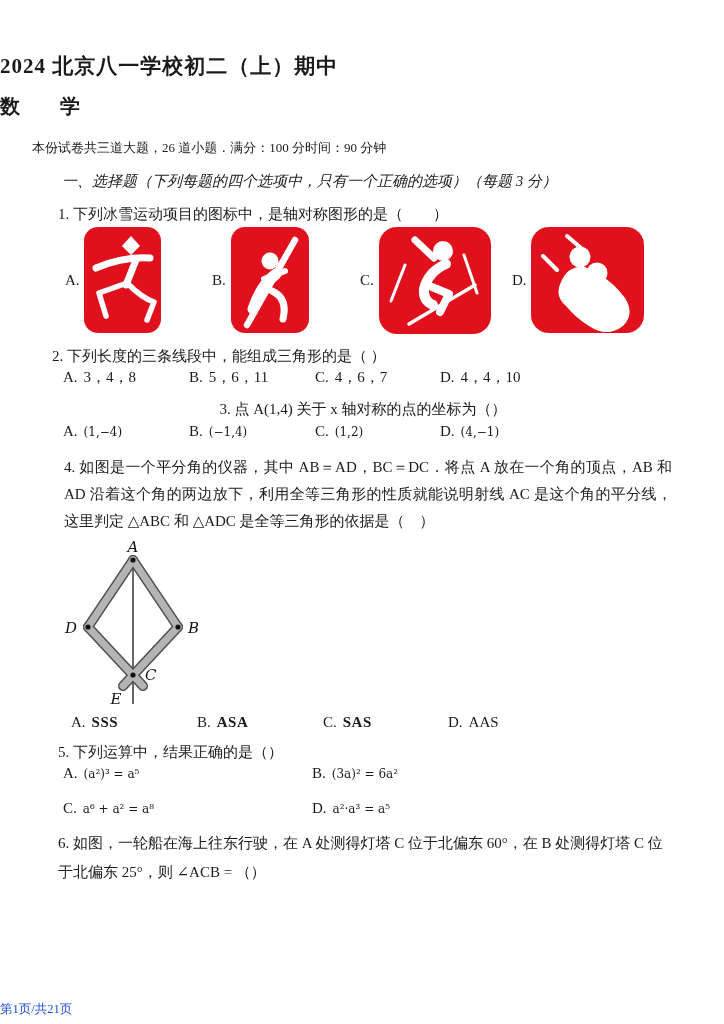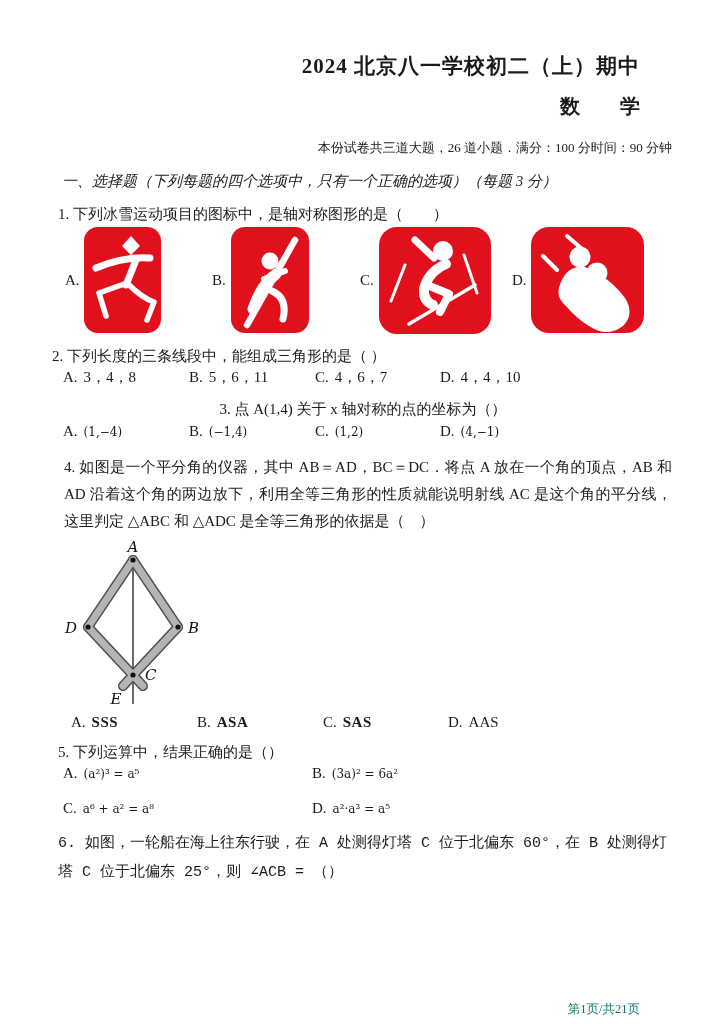--- a/index.html
+++ b/index.html
@@ -1,40 +1,40 @@
 <!DOCTYPE html>
 <html><head>
 <meta charset="utf-8">
 <style>
   html,body{margin:0;padding:0;background:#ffffff;}
   .page{
     position:relative;width:724px;height:1024px;background:#ffffff;overflow:hidden;
     font-family:"Liberation Serif","DejaVu Serif",serif;color:#1b1b1b;
   }
   .abs{position:absolute;}
-  .center{left:0;width:624px;text-align:right;padding-left:16px;}
+  .center{left:0;width:624px;text-align:left;}
   .title{font-size:21px;font-weight:bold;letter-spacing:1px;}
   .subject{font-size:20px;font-weight:bold;}
   .info{font-size:13px;margin-left:32px;}
   .heading{font-size:15px;font-style:italic;}
   .qtext{font-size:15px;line-height:27px;}
   .optrow{display:grid;font-size:15px;align-items:baseline;}
   .cols4{grid-template-columns:126px 126px 125px auto;}
   .cols4-wide{grid-template-columns:147px 148px 152px auto;}
   .cols2{grid-template-columns:249px auto;}
   .opt{white-space:nowrap;}
   .opt .letter{margin-right:6px;}
   .mathv{font-family:"DejaVu Serif",serif;font-size:12px;text-align:right;}
   .boldv{font-weight:bold;letter-spacing:0.5px;}
   .iconrow{display:grid;align-items:center;}
   .iconcell{display:flex;align-items:center;}
   .iconcell .letter{font-size:15px;width:15px;margin-right:4px;}
   .pictogram{display:block;}
   .pictogram .fg{stroke:#ffffff;fill:none;stroke-linecap:round;stroke-linejoin:round;}
-  .footer{font-size:12.5px;color:#0f766e;}
+  .footer{font-size:12.5px;color:#1d4ed8;}
   .fig-label{font-family:"DejaVu Serif",serif;font-style:italic;font-size:15px;fill:#111;}
 </style>
 </head>
 <body>
 
 <div class="page">
 
   <div class="abs center title" style="top:52px;">2024 北京八一学校初二（上）期中</div>
   <div class="abs center subject" style="top:93px;">数　　学</div>
   <div class="abs center info" style="top:139px;">本份试卷共三道大题，26 道小题．满分：100 分时间：90 分钟</div>
@@ -187,17 +187,17 @@
   </div>
   <div class="abs optrow cols2" style="left:63px;top:800px;width:600px;">
     <div class="opt">
       <span class="letter">C.</span><span class="mathv">a⁶ + a² = a⁸</span>
     </div>
     <div class="opt">
       <span class="letter">D.</span><span class="mathv">a²·a³ = a⁵</span>
     </div>
   </div>
 
-  <div class="abs qtext" style="left:58px;top:829px;width:610px;line-height:29px;font-family:Liberation Mono, monospace;">6. 如图，一轮船在海上往东行驶，在 A 处测得灯塔 C 位于北偏东 60°，在 B 处测得灯塔 C 位于北偏东 25°，则 ∠ACB = （）</div>
+  <div class="abs qtext" style="left:58px;top:829px;width:610px;line-height:29px;">6. 如图，一轮船在海上往东行驶，在 A 处测得灯塔 C 位于北偏东 60°，在 B 处测得灯塔 C 位于北偏东 25°，则 ∠ACB = （）</div>
 
   <div class="abs center footer" style="top:1001px;">第1页/共21页</div>
 
 </div>
 
 </body></html>

